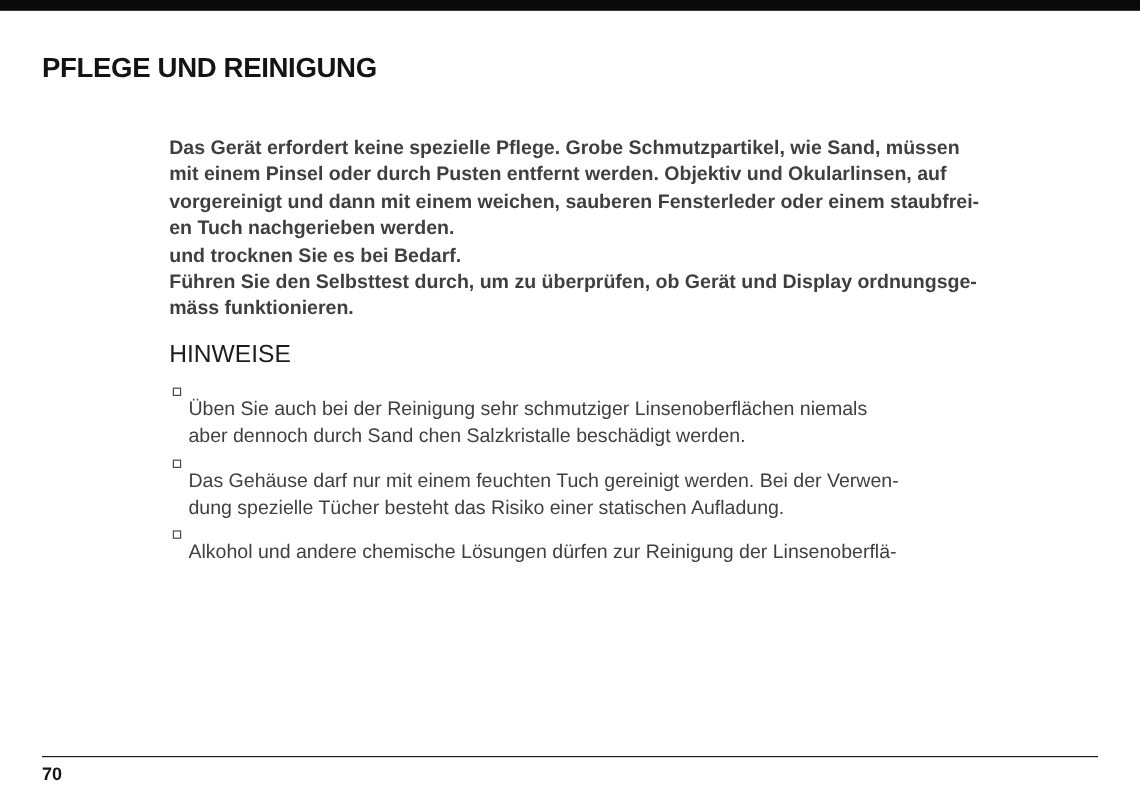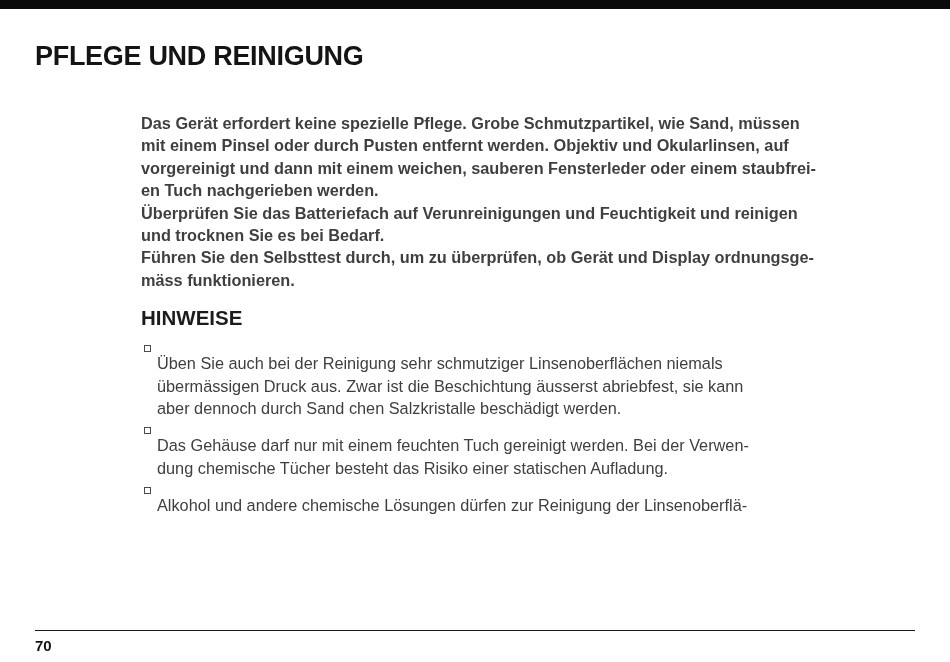--- a/index.html
+++ b/index.html
@@ -20,21 +20,21 @@
     top: 0; left: 0;
     width: 100%;
     height: 9px;
     background: #0a0a0a;
   }
   .title {
     position: absolute;
     left: 35px;
     top: 41px;
     margin: 0;
-    font-size: 27px;
+    font-size: 23px;
     line-height: 31px;
     font-weight: 700;
     letter-spacing: -0.3px;
     color: #141414;
     white-space: nowrap;
   }
   .content {
     position: absolute;
     left: 141px;
     top: 112px;
@@ -44,21 +44,21 @@
     font-size: 16.3px;
     line-height: 22.4px;
     color: #3f3f3f;
     white-space: nowrap;
     font-weight: bold;
   }
   .notes-heading {
     margin: 14px 0 0 0;
     font-size: 20.5px;
     line-height: 26px;
-    font-weight: 700;
+    font-weight: 400;
     letter-spacing: 0;
     color: #1c1c1c;
   }
   .notes-list {
     margin-top: 6px;
   }
   .bullet-item {
     display: flex;
     align-items: flex-start;
     flex-direction: column;
@@ -124,40 +124,38 @@
   <div class="top-bar"></div>
 
   <h1 class="title">PFLEGE UND REINIGUNG</h1>
 
   <div class="content">
     <div class="paragraphs">
         <div class="line">Das Gerät erfordert keine spezielle Pflege. Grobe Schmutzpartikel, wie Sand, müssen</div>
         <div class="line">mit einem Pinsel oder durch Pusten entfernt werden. Objektiv und Okularlinsen, auf</div>
         <div class="line">vorgereinigt und dann mit einem weichen, sauberen Fensterleder oder einem staubfrei-</div>
         <div class="line">en Tuch nachgerieben werden.</div>
-        <div class="line">Überprüfen Sie das Batteriefach auf Verunreinigungen und Feuchtigkeit und reinigen</div>
         <div class="line">und trocknen Sie es bei Bedarf.</div>
         <div class="line">Führen Sie den Selbsttest durch, um zu überprüfen, ob Gerät und Display ordnungsge-</div>
         <div class="line">mäss funktionieren.</div>
       </div>
     <h2 class="notes-heading">HINWEISE</h2>
     <div class="notes-list">
         <div class="bullet-item">
           <span class="bullet-marker"></span>
           <div class="bullet-lines">
             <div class="line">Üben Sie auch bei der Reinigung sehr schmutziger Linsenoberflächen niemals</div>
-            <div class="line">übermässigen Druck aus. Zwar ist die Beschichtung äusserst abriebfest, sie kann</div>
             <div class="line">aber dennoch durch Sand chen Salzkristalle beschädigt werden.</div>
           </div>
         </div>
         <div class="bullet-item">
           <span class="bullet-marker"></span>
           <div class="bullet-lines">
             <div class="line">Das Gehäuse darf nur mit einem feuchten Tuch gereinigt werden. Bei der Verwen-</div>
-            <div class="line">dung chemische Tücher besteht das Risiko einer statischen Aufladung.</div>
+            <div class="line">dung spezielle Tücher besteht das Risiko einer statischen Aufladung.</div>
           </div>
         </div>
         <div class="bullet-item">
           <span class="bullet-marker"></span>
           <div class="bullet-lines">
             <div class="line">Alkohol und andere chemische Lösungen dürfen zur Reinigung der Linsenoberflä-</div>
           </div>
         </div>
       </div>
   </div>

